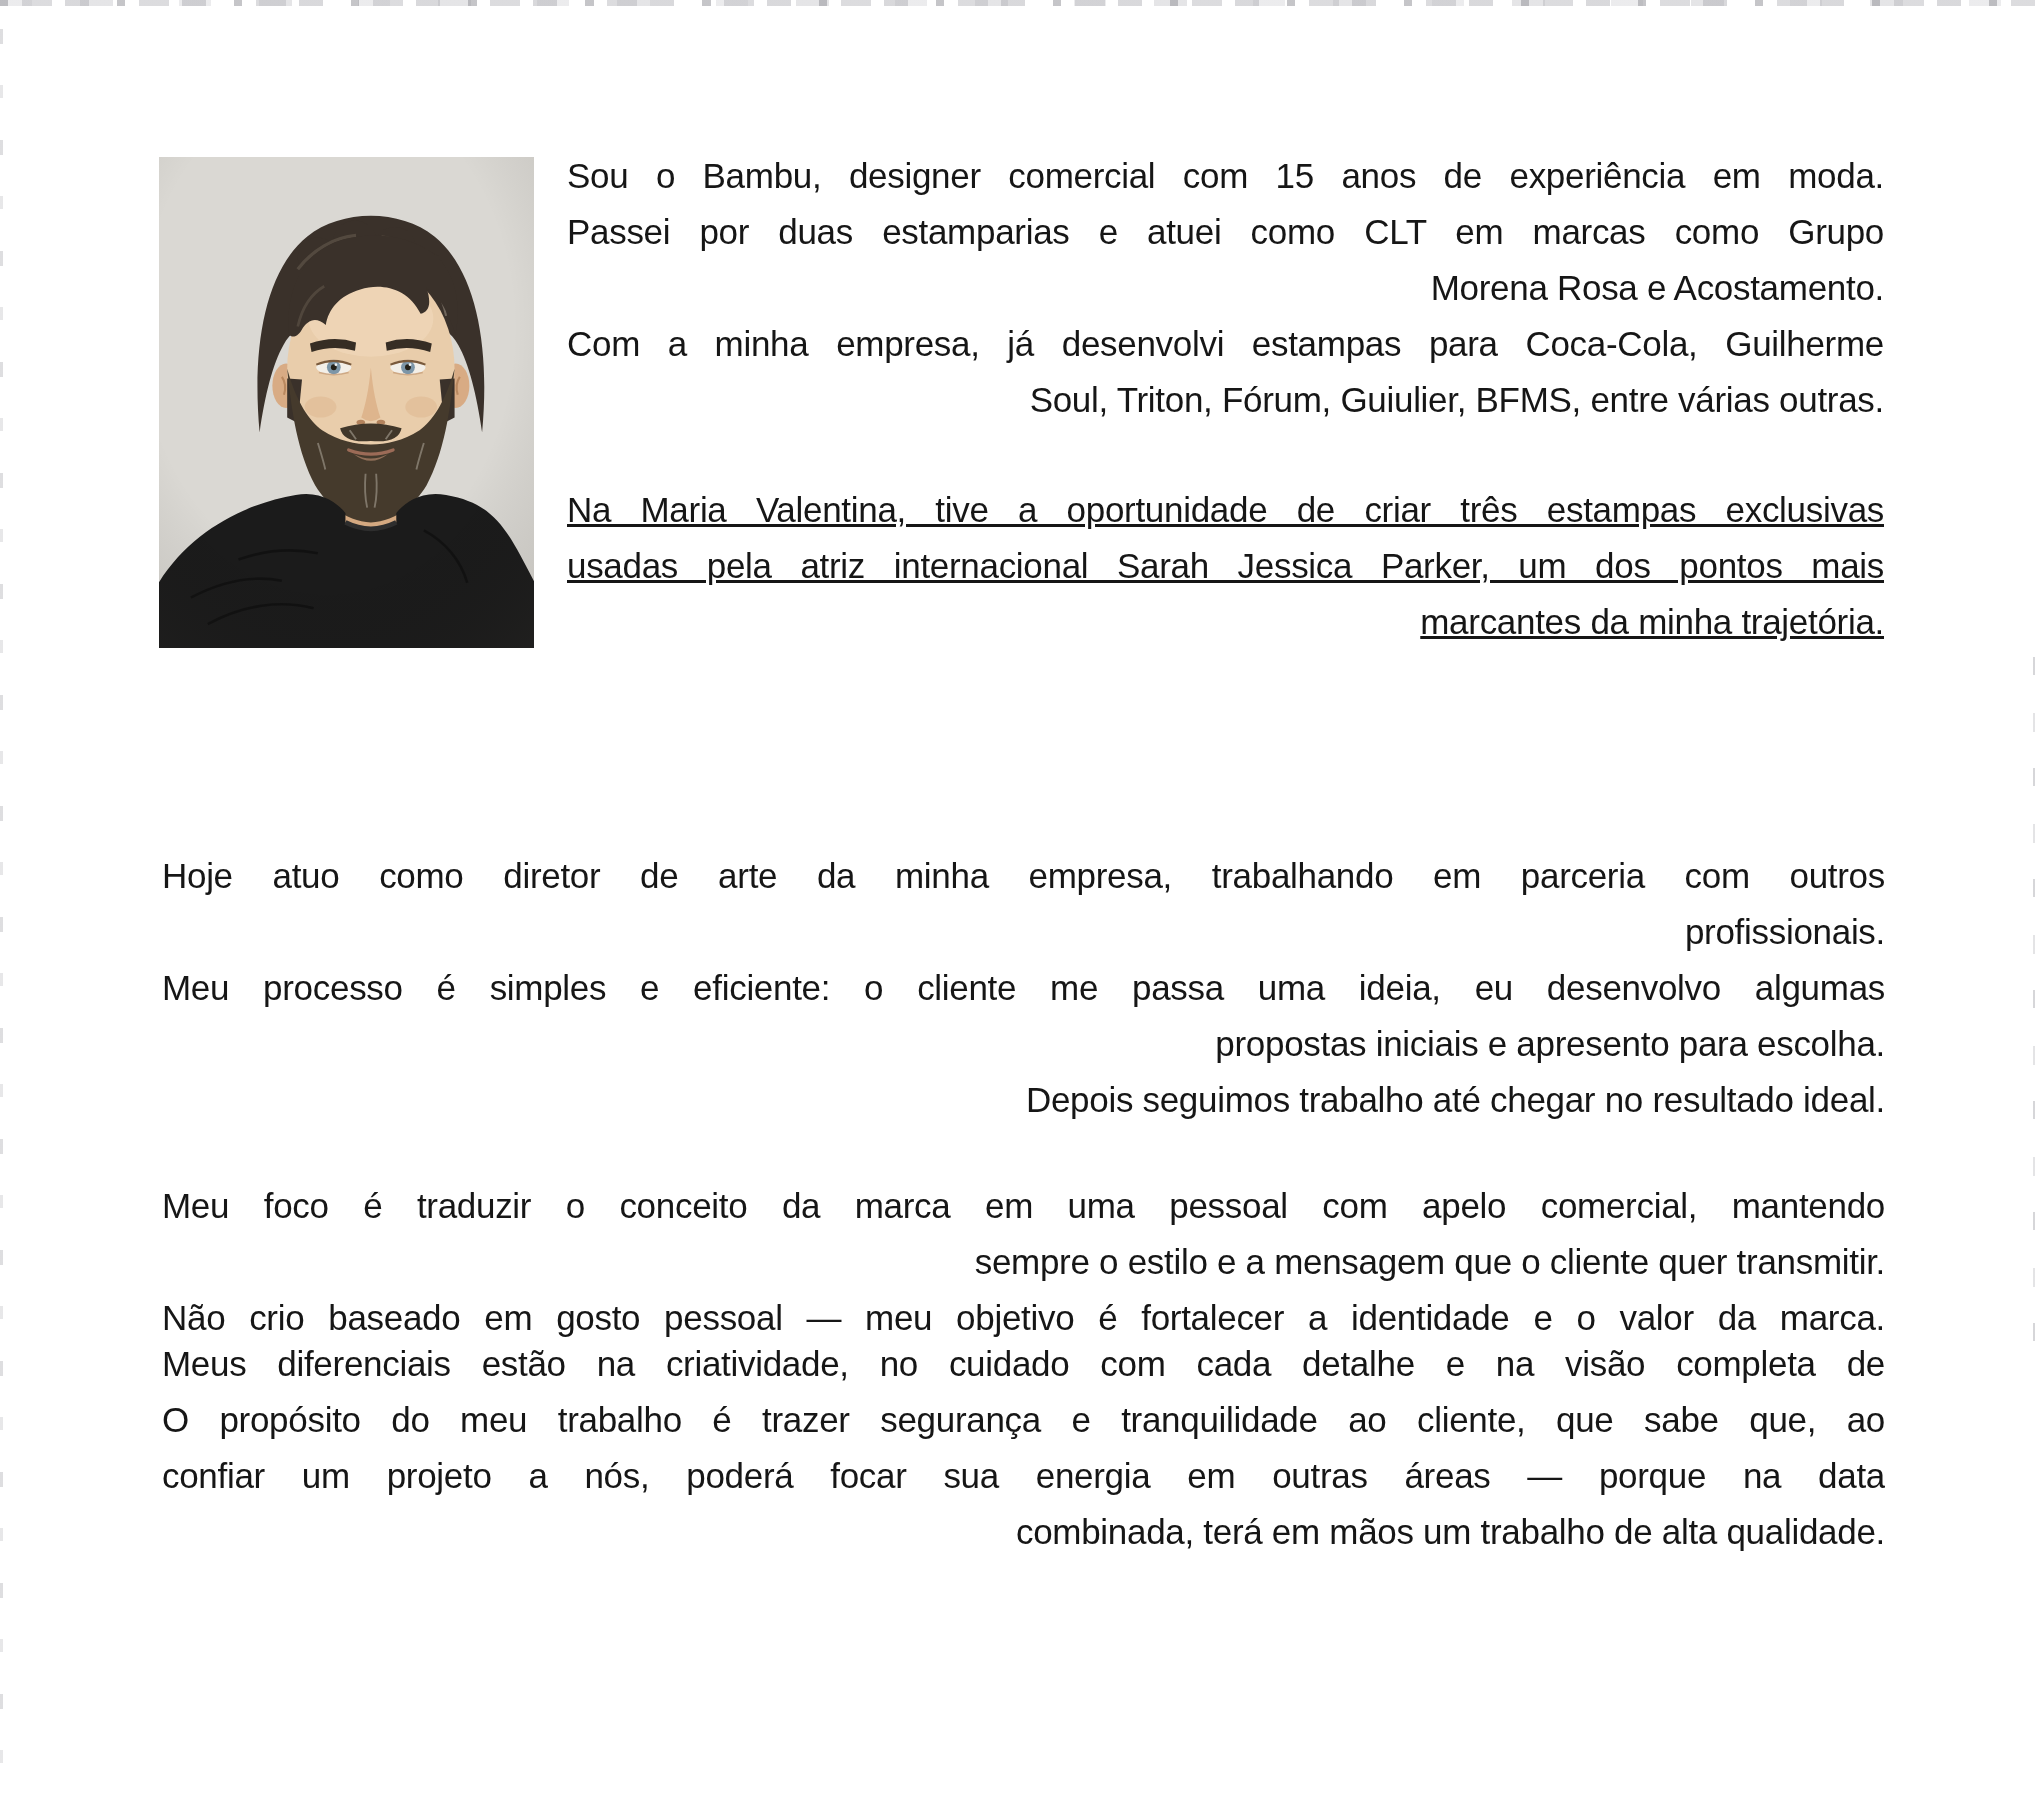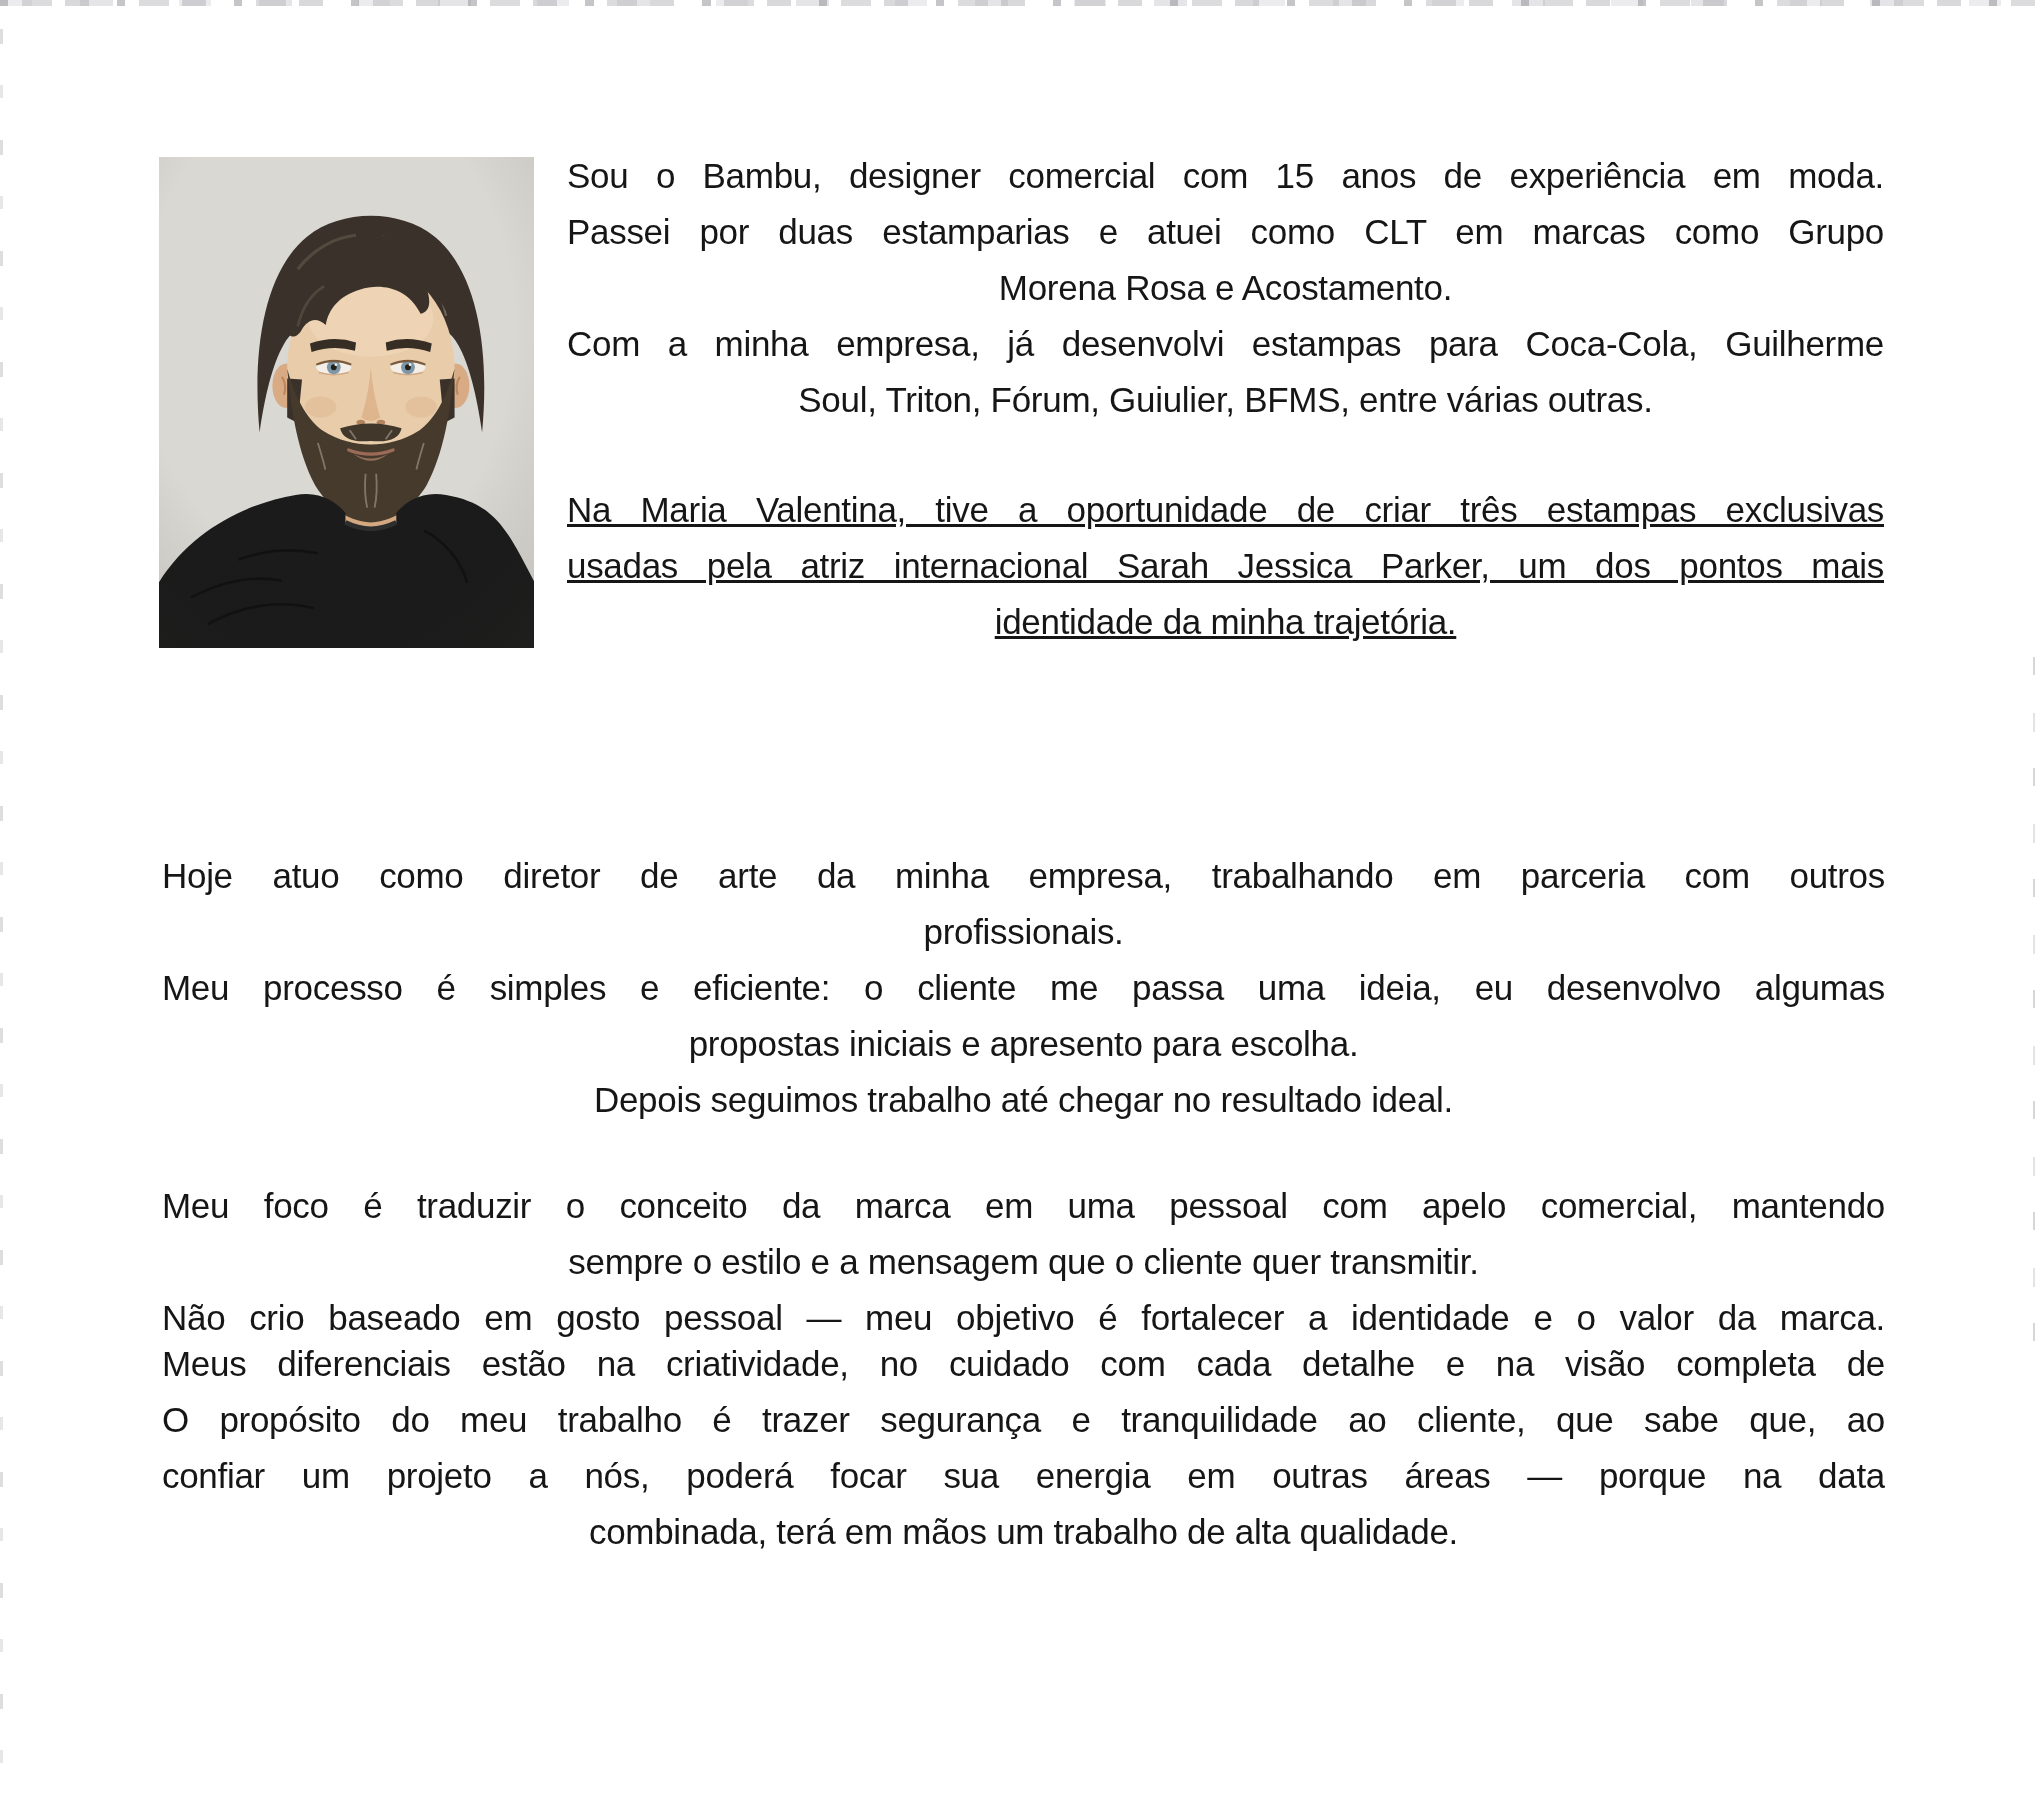--- a/index.html
+++ b/index.html
@@ -48,21 +48,21 @@
 
   
   .para{position:absolute;color:#161616;}
   .line{
     height:56px;line-height:56px;
     font-size:35px;letter-spacing:-0.3px;
     overflow:hidden;
     white-space:normal;
   }
   .fill{text-align:justify;text-align-last:justify;}
-  .plain{text-align:center;}
+  .plain{text-align:right;}
 </style>
 </head>
 <body>
 
 <div class="stage">
 
   <div class="artifact-top"></div>
   <div class="artifact-left"></div>
   <div class="artifact-right"></div>
 
@@ -169,21 +169,21 @@
     <div class="line fill">Sou o Bambu, designer comercial com 15 anos de experiência em moda.</div>
     <div class="line fill">Passei por duas estamparias e atuei como CLT em marcas como Grupo</div>
     <div class="line plain">Morena Rosa e Acostamento.</div>
     <div class="line fill">Com a minha empresa, já desenvolvi estampas para Coca-Cola, Guilherme</div>
     <div class="line plain">Soul, Triton, Fórum, Guiulier, BFMS, entre várias outras.</div>
   </div>
 
   <div class="para" style="left:567px;top:482px;width:1317px;text-decoration:underline;">
     <div class="line fill">Na Maria Valentina, tive a oportunidade de criar três estampas exclusivas</div>
     <div class="line fill">usadas pela atriz internacional Sarah Jessica Parker, um dos pontos mais</div>
-    <div class="line plain">identidade da minha trajetória.</div>
+    <div class="line plain">marcantes da minha trajetória.</div>
   </div>
 
 
   <div class="para" style="left:162px;top:848px;width:1723px;">
     <div class="line fill">Hoje atuo como diretor de arte da minha empresa, trabalhando em parceria com outros</div>
     <div class="line plain">profissionais.</div>
     <div class="line fill">Meu processo é simples e eficiente: o cliente me passa uma ideia, eu desenvolvo algumas</div>
     <div class="line plain">propostas iniciais e apresento para escolha.</div>
     <div class="line plain">Depois seguimos trabalho até chegar no resultado ideal.</div>
   </div>

